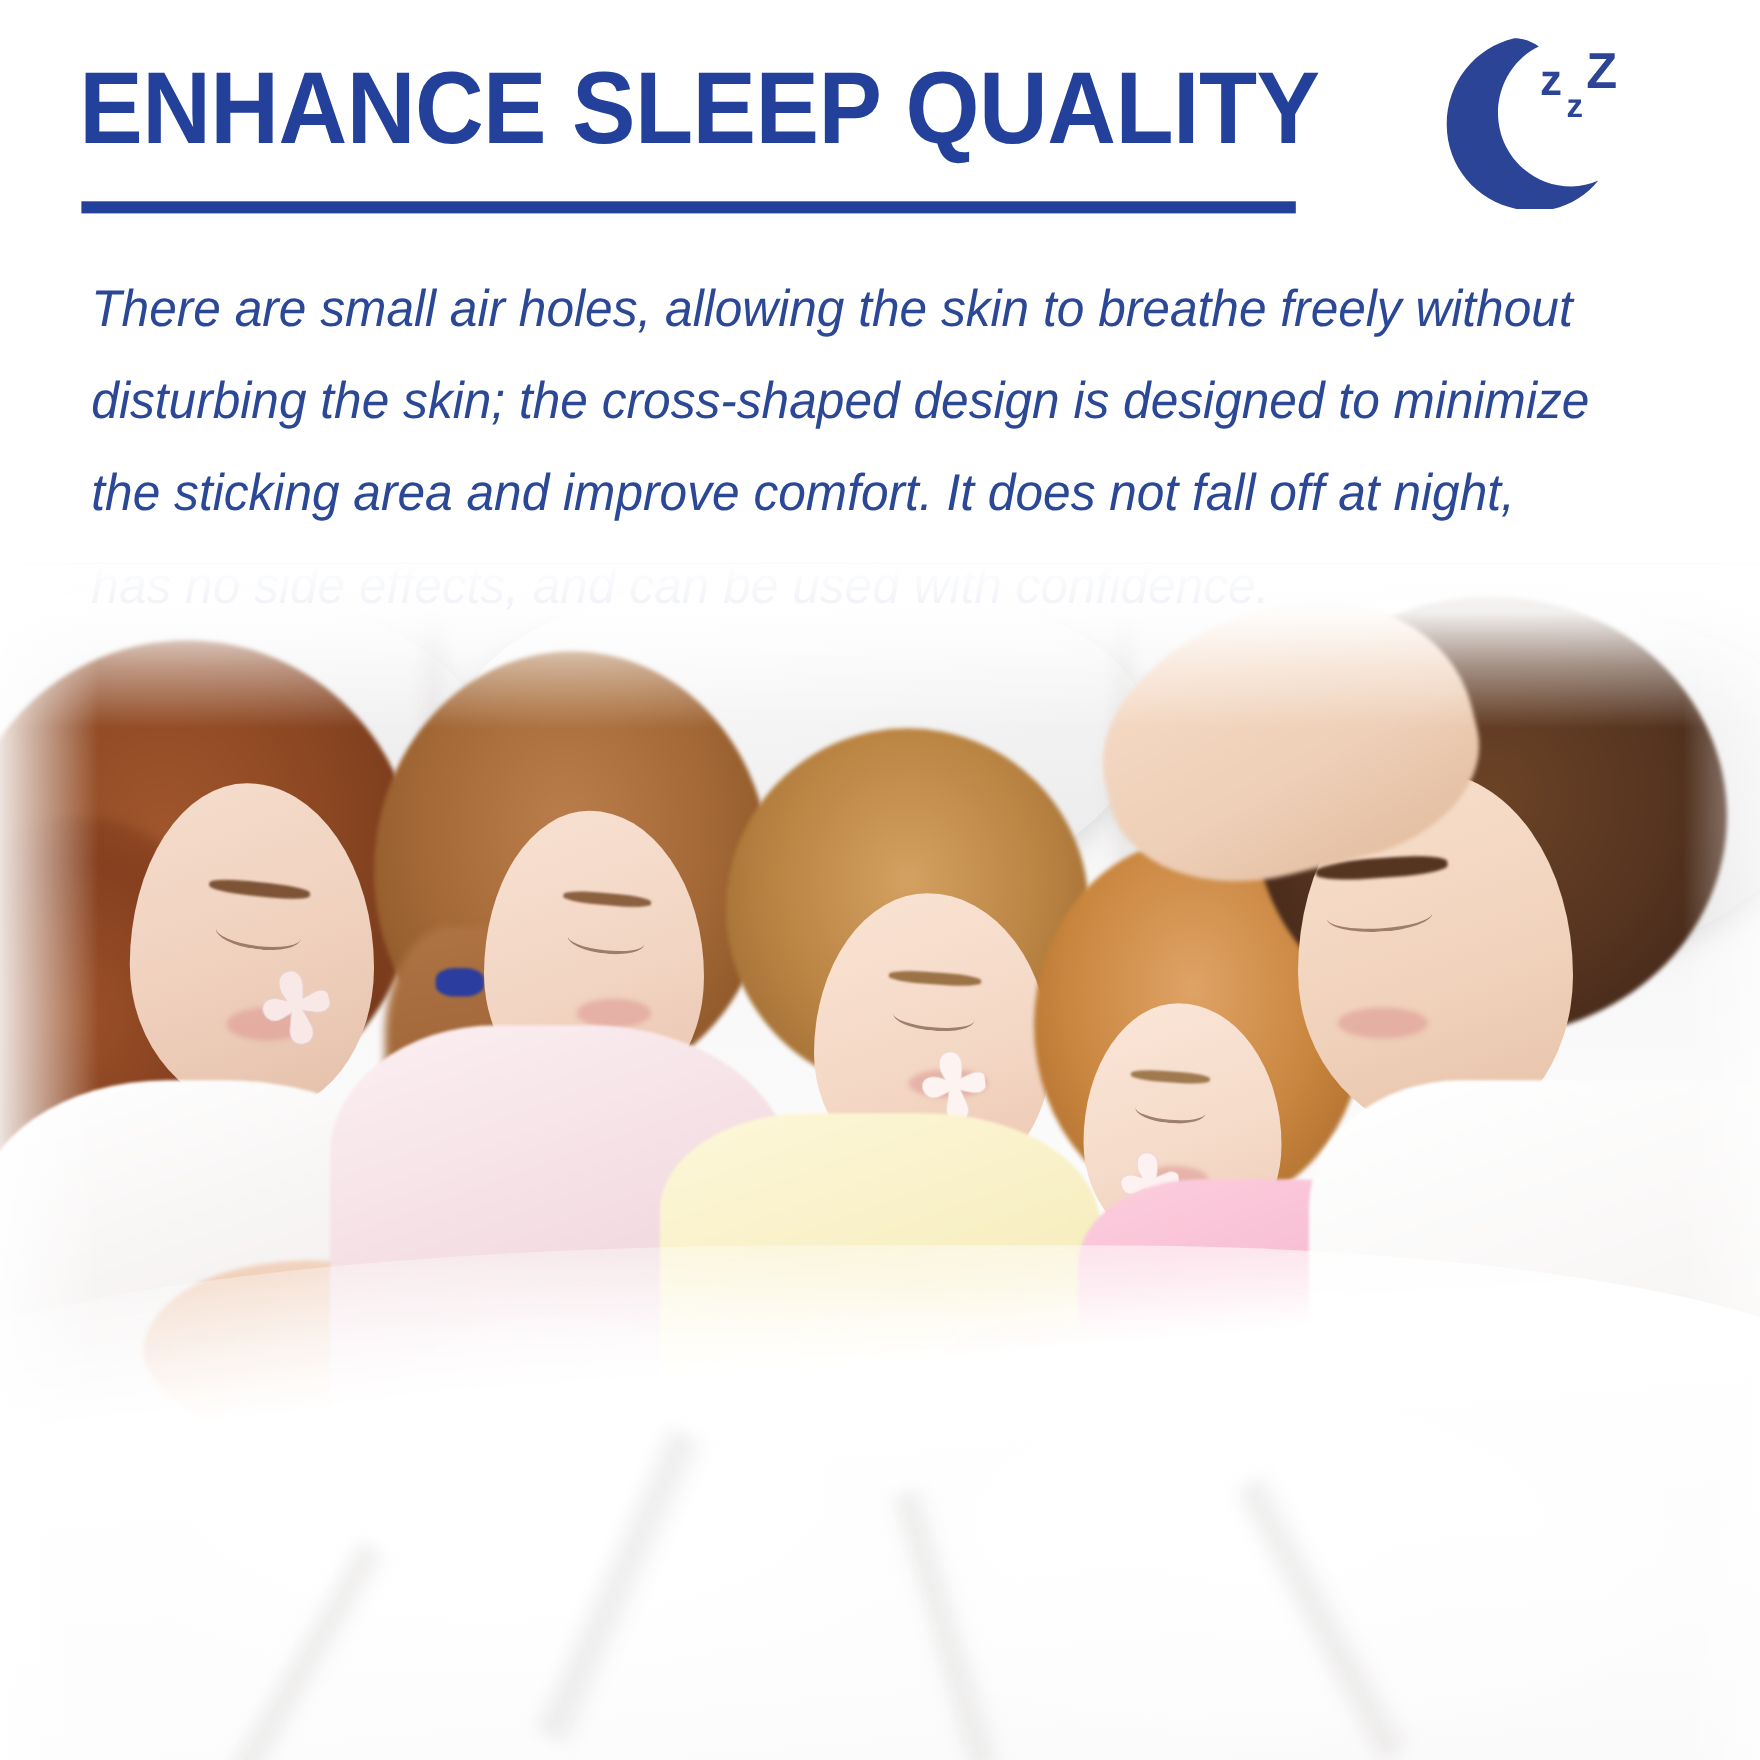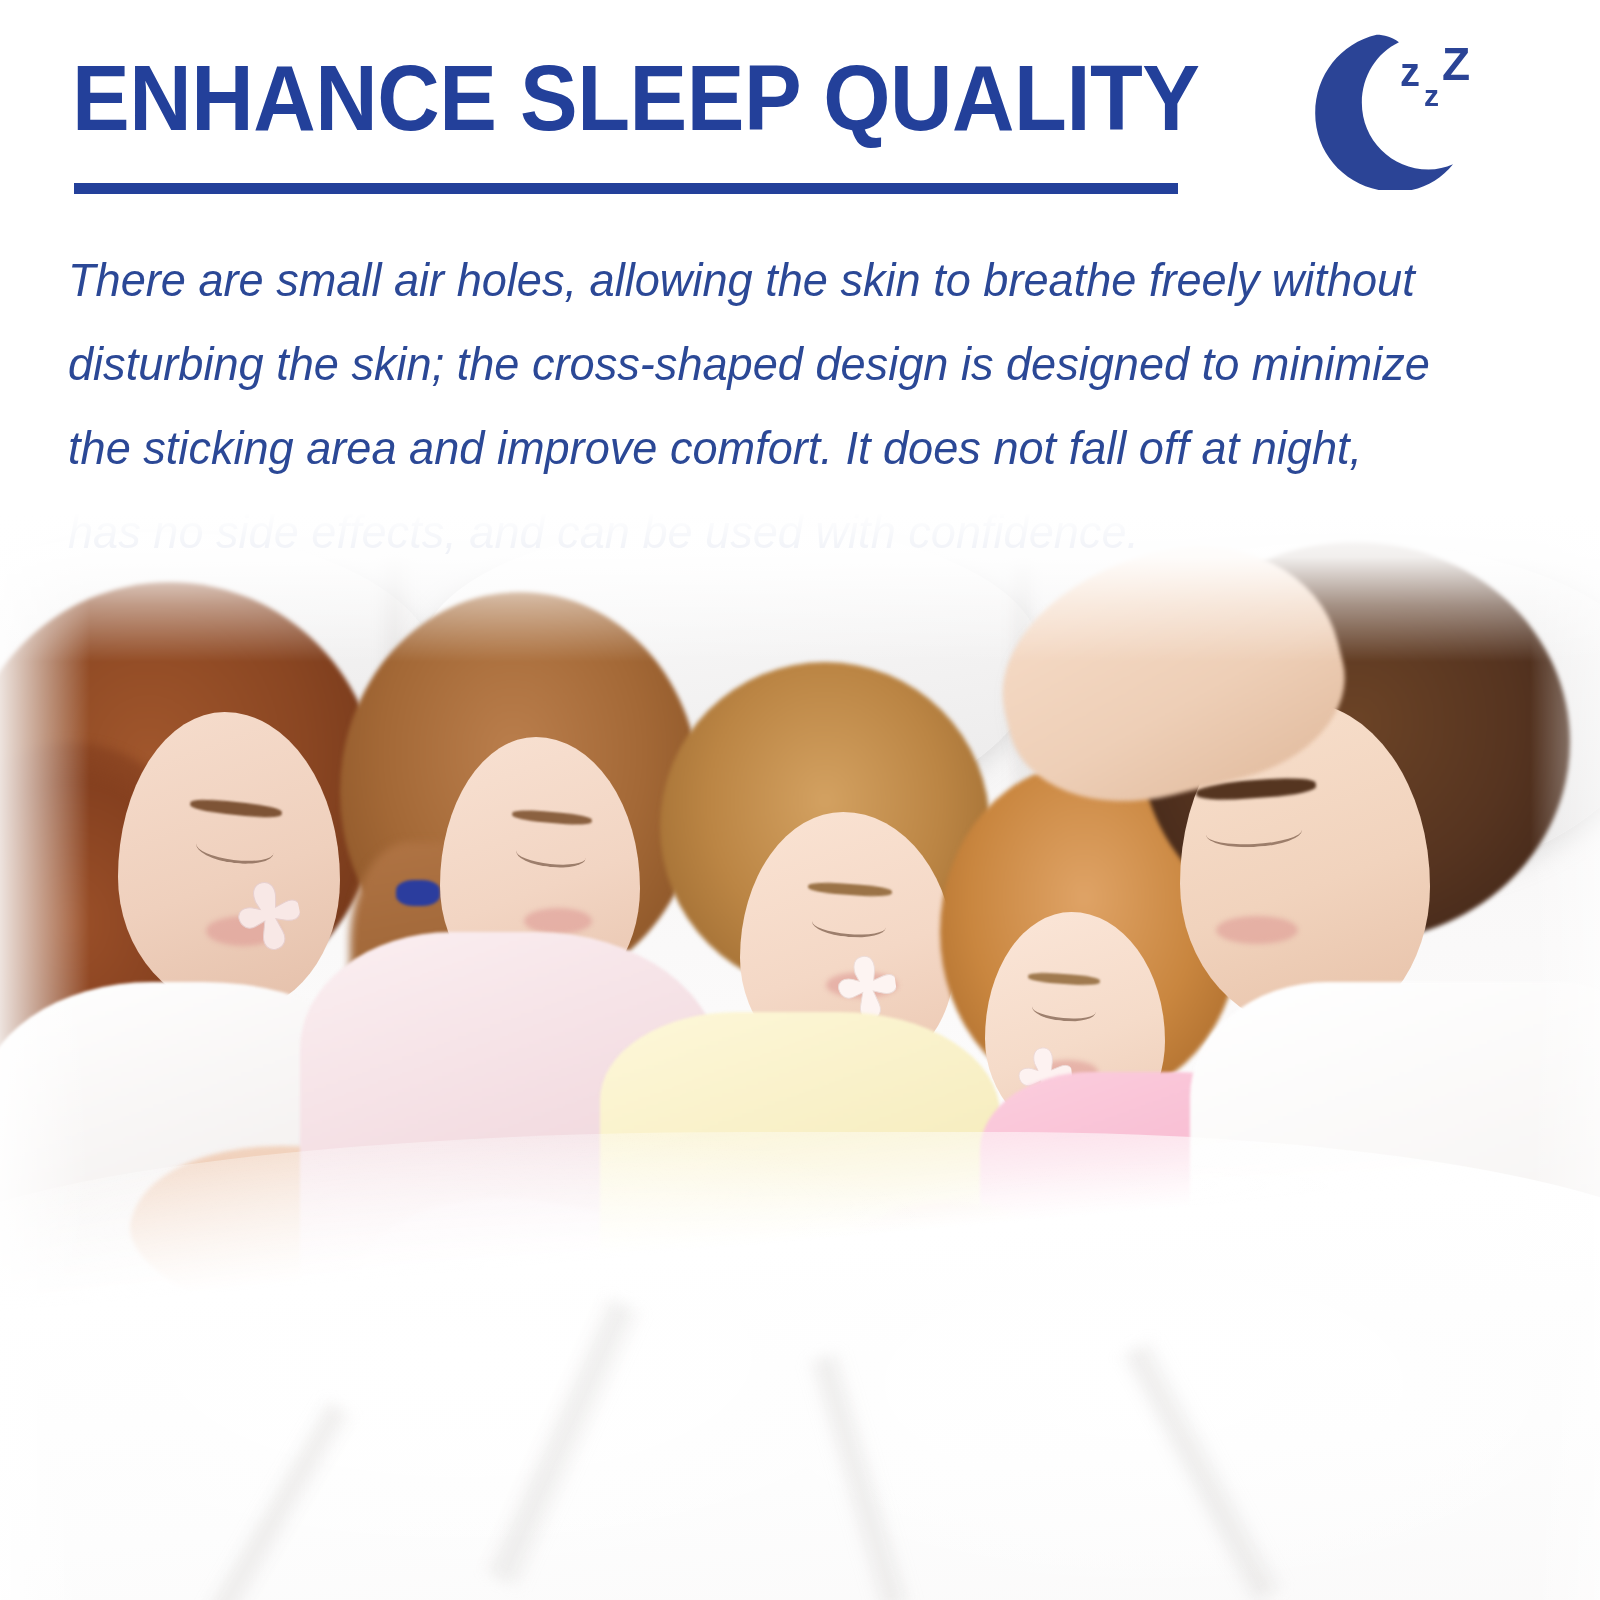--- a/index.html
+++ b/index.html
@@ -62,21 +62,21 @@
     left: 1296px;
     top: 24px;
     width: 176px;
     height: 166px;
   }
   .moon-icon svg { display: block; width: 100%; height: 100%; }
 
   
   .body-copy {
     position: absolute;
-    left: 68px;
+    left: 83px;
     top: 238px;
     width: 1420px;
   }
   .copy-line {
     font-family: "Liberation Sans", sans-serif;
     font-style: italic;
     font-weight: 400;
     font-size: 47px;
     line-height: 84px;
     color: #2B4896;

